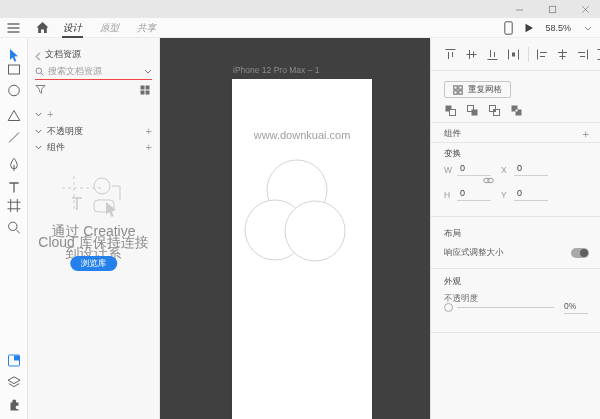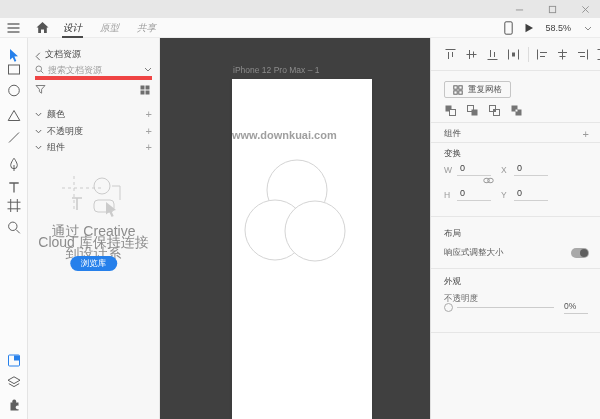--- a/index.html
+++ b/index.html
@@ -34,41 +34,41 @@
 
   
   .toolbar { position:absolute; left:0; top:38px; width:28px; height:381px; background:#fbfbfb; border-right:1px solid #e4e4e4; }
   .tool { position:absolute; left:50%; transform:translateX(-50%); width:15px; height:15px; color:#5f5f5f; cursor:pointer; }
   .tool.blue { color:#2680eb; }
 
   
   .assets { position:absolute; left:28px; top:38px; width:132px; height:381px; background:#f7f7f7; border-right:1px solid #e7e7e7; }
   .assets-header { position:absolute; left:7px; top:10px; display:flex; align-items:flex-end; gap:4px; font-size:9px; color:#4a4a4a; }
   .assets-header .back { width:6px; height:9px; color:#6d6d6d; }
-  .search-row { position:absolute; left:7px; right:7px; top:25px; height:17px; display:flex; align-items:center; gap:4px; border-bottom:4px solid #ef4444; }
+  .search-row { position:absolute; left:7px; right:7px; top:25px; height:17px; display:flex; align-items:center; gap:4px; border-bottom:1px solid #ef4444; }
   .search-row .mag { width:9px; height:9px; color:#8d8d8d; flex:0 0 auto; }
   .search-input { flex:1 1 auto; min-width:0; border:0; background:transparent; font-size:9px; color:#555; outline:none; font-family:inherit; }
   .search-input::placeholder { color:#9e9e9e; }
   .search-row .chev { width:8px; height:5px; color:#7d7d7d; flex:0 0 auto; }
   .filter-row { position:absolute; left:7px; right:7px; top:46px; height:12px; }
   .funnel { position:absolute; left:0; top:0; width:11px; height:11px; color:#7e7e7e; }
   .gridview { position:absolute; right:2px; top:1px; width:10px; height:10px; color:#6e6e6e; }
   .sec-row { position:absolute; left:7px; right:7px; height:13px; display:flex; align-items:center; gap:5px; }
   .sec-row .chev { width:7px; height:5px; color:#6d6d6d; flex:0 0 auto; }
   .sec-label { font-size:9px; color:#4a4a4a; flex:1 1 auto; }
   .sec-plus { font-size:11px; color:#a2a2a2; line-height:11px; }
   .illus { position:absolute; left:50%; transform:translateX(-50%); top:138px; width:68px; height:42px; color:#cbcbcb; }
   .cc-text { position:absolute; left:4px; right:4px; top:188px; text-align:center; font-size:14px; line-height:11px; color:#8c8c8c; }
   .browse-btn { position:absolute; left:50%; transform:translateX(-50%); top:218px; background:#2680eb; color:#fff; font-size:8.5px; line-height:15px; padding:0 11px; border-radius:8px; border:0; white-space:nowrap; cursor:pointer; font-family:inherit; }
 
   
   .canvas { position:absolute; left:160px; top:38px; width:270px; height:381px; background:#404040; }
   .artboard-label { position:absolute; left:73px; top:27px; font-size:8.5px; color:#8c8c8c; white-space:nowrap; }
   .artboard { position:absolute; left:72px; top:41px; width:140px; height:340px; background:#ffffff; box-shadow:0 1px 3px rgba(0,0,0,.13); }
-  .watermark { position:absolute; left:0; right:0; top:50px; font-size:11px; color:#9f9f9f;font-weight:bold; }
+  .watermark { position:absolute; left:0; right:0; top:50px; text-align:center; font-size:11px; color:#9f9f9f; }
   .shapes { position:absolute; left:0; top:0; }
 
   
   .inspector { position:absolute; left:430px; top:38px; width:170px; height:381px; background:#f8f8f8; border-left:1px solid #e0e0e0; }
   .hdiv { position:absolute; left:0; right:0; height:1px; background:#e6e6e6; }
   .align-row { position:absolute; left:13px; top:9px; display:flex; align-items:center; }
   .align-row .ai { width:13px; height:13px; color:#636363; margin-right:8px; cursor:pointer; }
   .align-row .ai.g2 { margin-right:7px; }
   .align-row .vdiv { width:1px; height:15px; background:#dcdcdc; margin:0 7px 0 0; }
   .repeat-btn { position:absolute; left:13px; top:43px; height:17px; display:flex; align-items:center; gap:5px; padding:0 8px; border:1px solid #c6c6c6; border-radius:2px; background:transparent; font-size:8.5px; color:#555; font-family:inherit; cursor:pointer; }
@@ -252,21 +252,20 @@
         </svg>
     </span>
   </div>
 
   <div class="sec-row" style="top:70px">
     <span class="chev">
       <svg viewBox="0 0 7 5" stroke="currentColor" fill="none">
           <path d="M0.8 1 L3.5 3.8 L6.2 1"></path>
         </svg>
     </span>
-    <span class="sec-label">颜色</span>
     <span class="sec-plus">+</span>
   </div>
   <div class="sec-row" style="top:87px">
     <span class="chev">
       <svg viewBox="0 0 7 5" stroke="currentColor" fill="none">
           <path d="M0.8 1 L3.5 3.8 L6.2 1"></path>
         </svg>
     </span>
     <span class="sec-label">不透明度</span>
     <span class="sec-plus">+</span>

